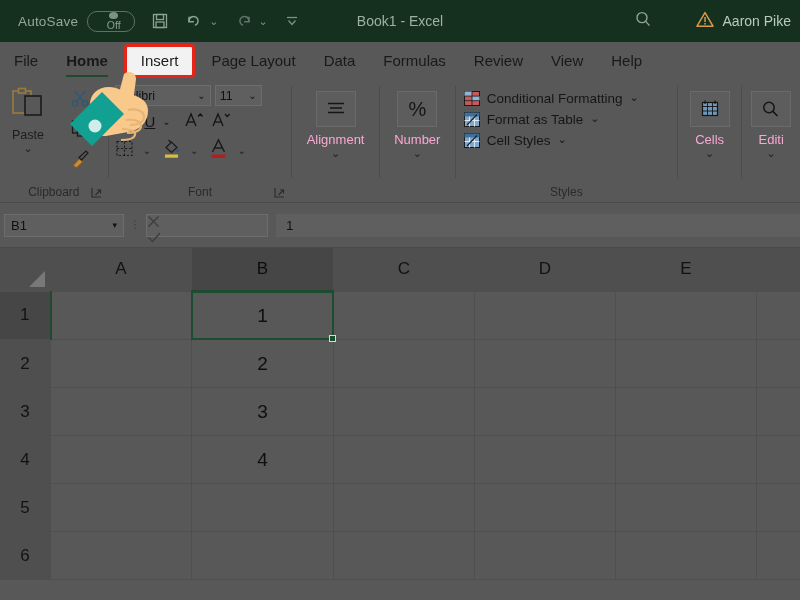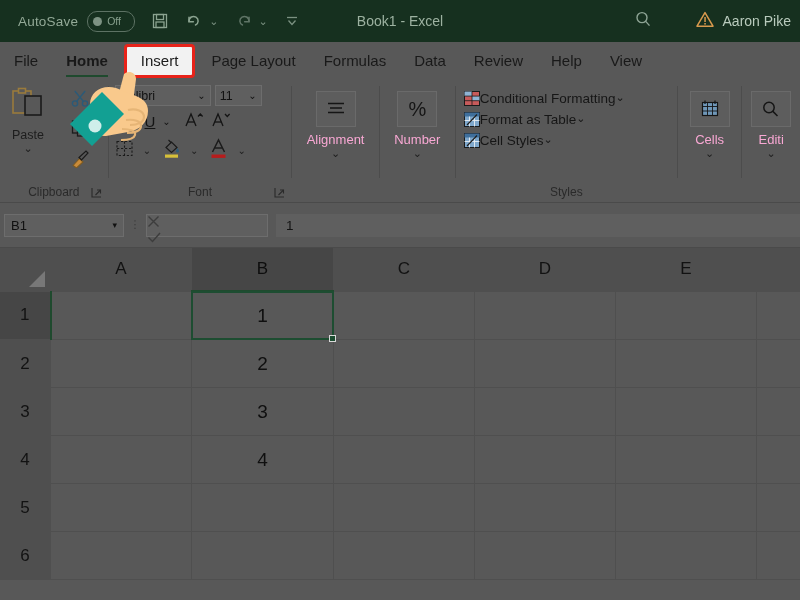--- a/index.html
+++ b/index.html
@@ -12,21 +12,21 @@
   #app{position:relative;width:800px;height:600px;overflow:hidden;background:#585858;}
 
   
   .titlebar{
     position:relative;height:42px;background:#16301f;
     display:flex;align-items:center;color:#8fa593;font-size:13.5px;
   }
   .tb-autosave{margin-left:18px;color:#93a997;font-size:13.5px;letter-spacing:.2px;}
   .toggle{
     width:46px;height:19px;border-radius:10px;border:1.5px solid #5d7264;
-    margin-left:9px;display:flex;align-items:center;position:relative;
+    margin-left:9px;display:flex;align-items:center;position:relative;flex-direction:column;
   }
   .toggle .knob{width:9px;height:9px;border-radius:50%;background:#7d9283;margin-left:5px;}
   .toggle .tlabel{font-size:10.5px;color:#87a08d;margin-left:5px;}
   .tb-ico{margin-left:16px;display:flex;align-items:center;justify-content:center;color:#879d8c;}
   .tb-ico svg{display:block;}
   .chev{margin-left:5px;color:#7b9181;font-size:11px;line-height:1;}
   .tb-title{
     position:absolute;left:0;right:0;text-align:center;
     font-size:14px;color:#9db2a1;pointer-events:none;
   }
@@ -103,21 +103,21 @@
   .biglbl{font-size:13px;color:#f9a8d4;margin-top:5px;}
   .bigchev{font-size:11px;color:#1d1d1d;margin-top:1px;line-height:1;}
   .g-align{width:90px;}
   .g-num{width:78px;}
   .g-cells{width:66px;}
   .g-edit{width:60px;}
 
   
   .g-styles{width:230px;}
   .stylelist{padding:6px 0 0 8px;display:flex;flex-direction:column;gap:6px;}
-  .styleitem{display:flex;align-items:flex-start;font-size:13.5px;color:#161616;white-space:nowrap;}
+  .styleitem{display:flex;align-items:flex-start;gap:7px;font-size:13.5px;color:#161616;white-space:nowrap;}
   .sico{width:16px;height:15px;flex:0 0 16px;}
 
   
   .fbar{height:44px;background:#585858;display:flex;align-items:center;border-bottom:1px solid #4a4a4a;}
   .namebox{
     margin-left:4px;width:120px;height:23px;background:#5f5f5f;border:1px solid #6d6d6d;
     display:flex;align-items:center;justify-content:space-between;padding:0 6px;
     font-size:13px;color:#111;box-sizing:border-box;
   }
   .dots{width:22px;text-align:center;color:#3b3b3b;font-size:11px;letter-spacing:0;line-height:1.05;}
@@ -228,25 +228,25 @@
       </span>
       <span class="tb-user">Aaron Pike</span>
     </div>
   </div>
 
   <div class="tabbar">
     <div class="tab">File</div>
     <div class="tab active">Home</div>
     <div class="tab boxed">Insert</div>
     <div class="tab">Page Layout</div>
+    <div class="tab">Data</div>
     <div class="tab">Formulas</div>
-    <div class="tab">Data</div>
     <div class="tab">Review</div>
+    <div class="tab">View</div>
     <div class="tab">Help</div>
-    <div class="tab">View</div>
   </div>
 
   <div class="ribbon">
 
     <div class="group g-clip">
       <div class="grp-body">
         <div class="paste-col">
           <span>
             <svg width="34" height="36" viewBox="0 0 34 36" fill="none">
               <rect x="2" y="4" width="18" height="22" stroke="#9a7b3c" stroke-width="1.6"></rect>

